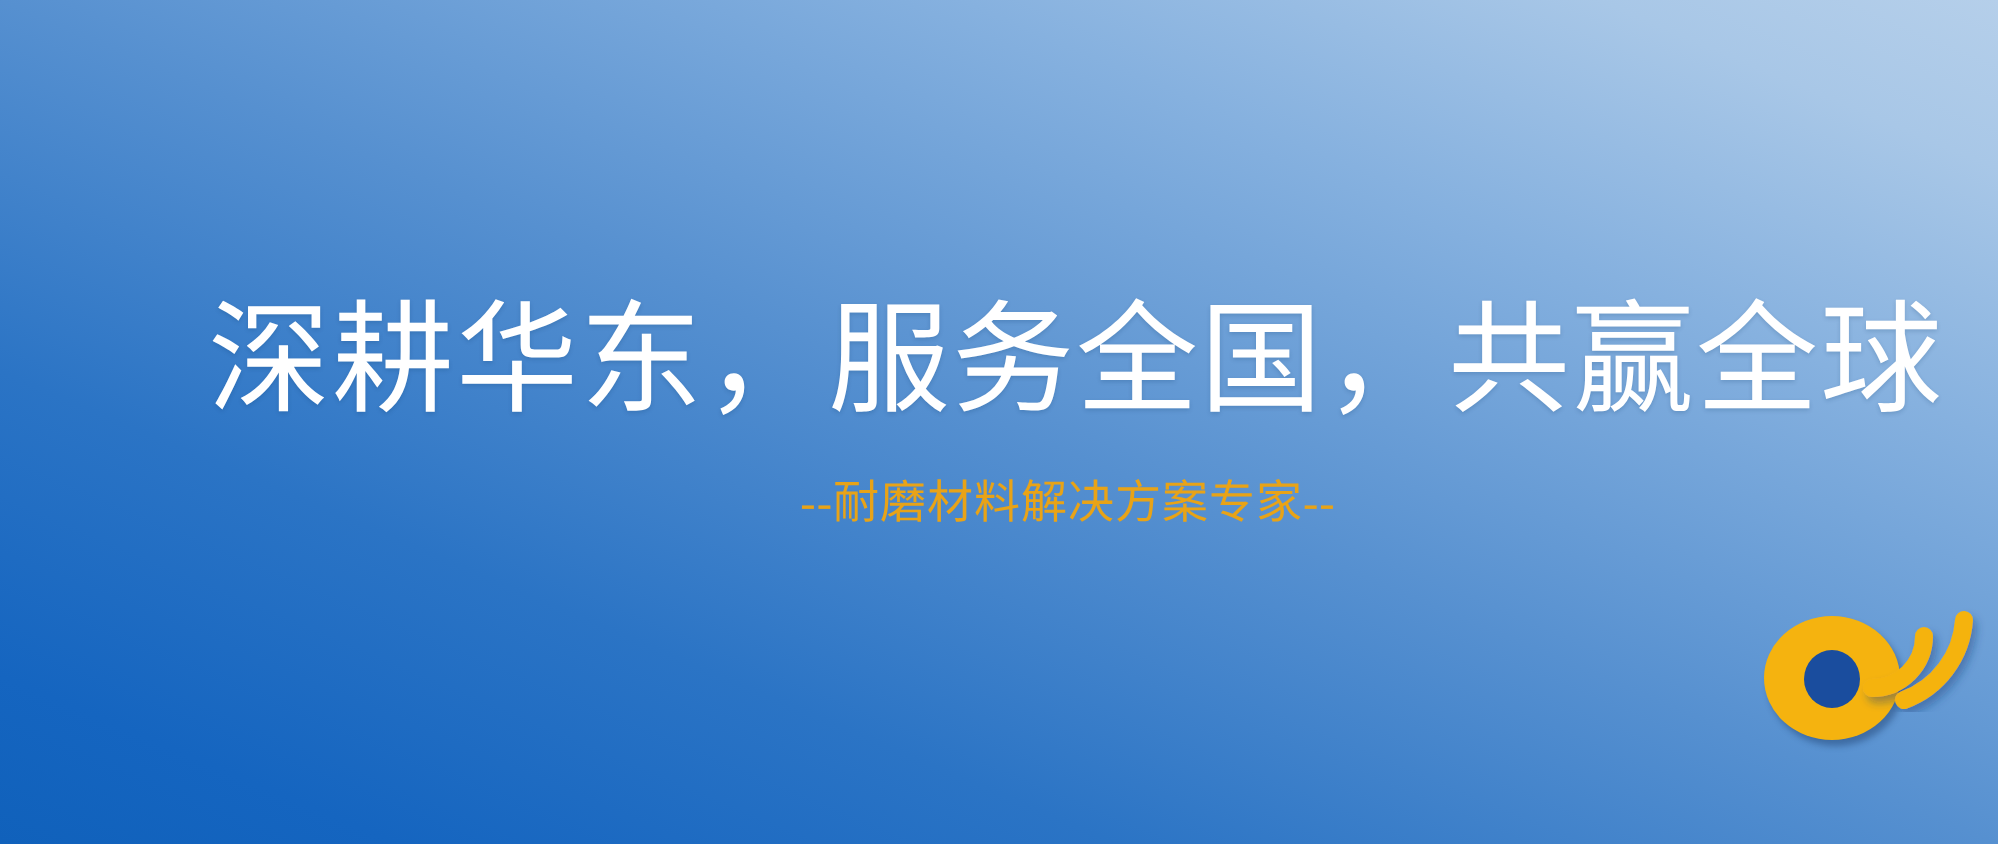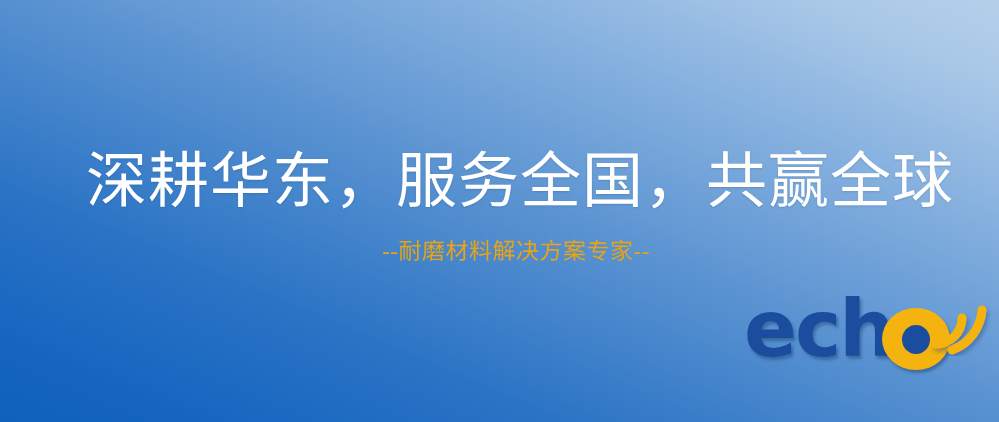--- a/index.html
+++ b/index.html
@@ -38,21 +38,21 @@
         #2b74c5 28%,
         #5690d0 50%,
         #86b1df 74%,
         #a8c7e7 90%,
         #b5cfea 100%);
   }
 
   
   .text-block {
     position: absolute;
-    left: 86px;
+    left: 104px;
     top: 148px;
     width: 860px;
   }
 
   .headline {
     margin: 0;
     font-family: "Liberation Serif", "DejaVu Serif", serif;
     font-size: 61px;
     line-height: 1.12;
     font-weight: 400;
@@ -170,21 +170,20 @@
 
   <div class="text-block">
     <h1 class="headline">深耕华东，服务全国，共赢全球</h1>
     <p class="subtitle">--耐磨材料解决方案专家--</p>
   </div>
 
   <div class="logo">
 
     <div class="logo-wordmark">
 
-      <span class="logo-echo">ech</span>
 
       <span class="logo-o">
         <span class="logo-o-ring"></span>
         <span class="logo-o-hole"></span>
       </span>
 
       <span class="logo-waves">
         <svg width="70" height="64" viewBox="0 0 70 64" aria-hidden="true">
           <defs>
             <filter id="wsh" x="-30%" y="-30%" width="180%" height="180%">

